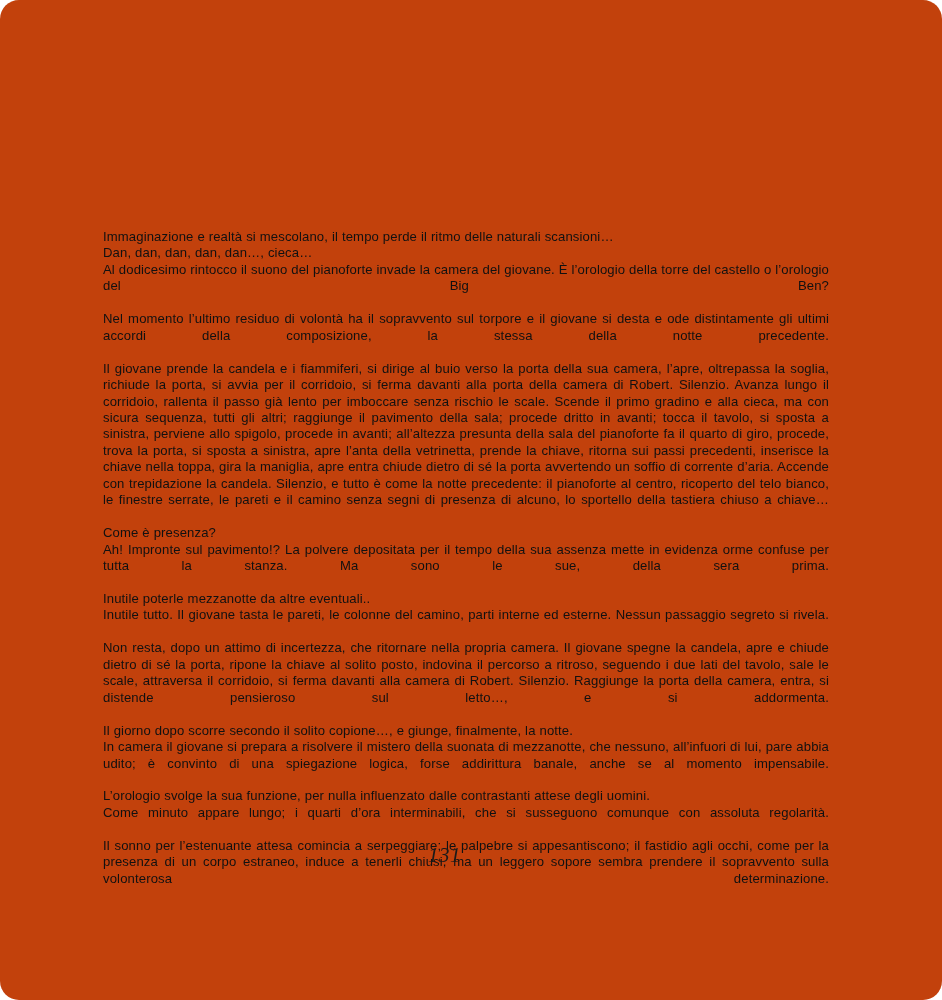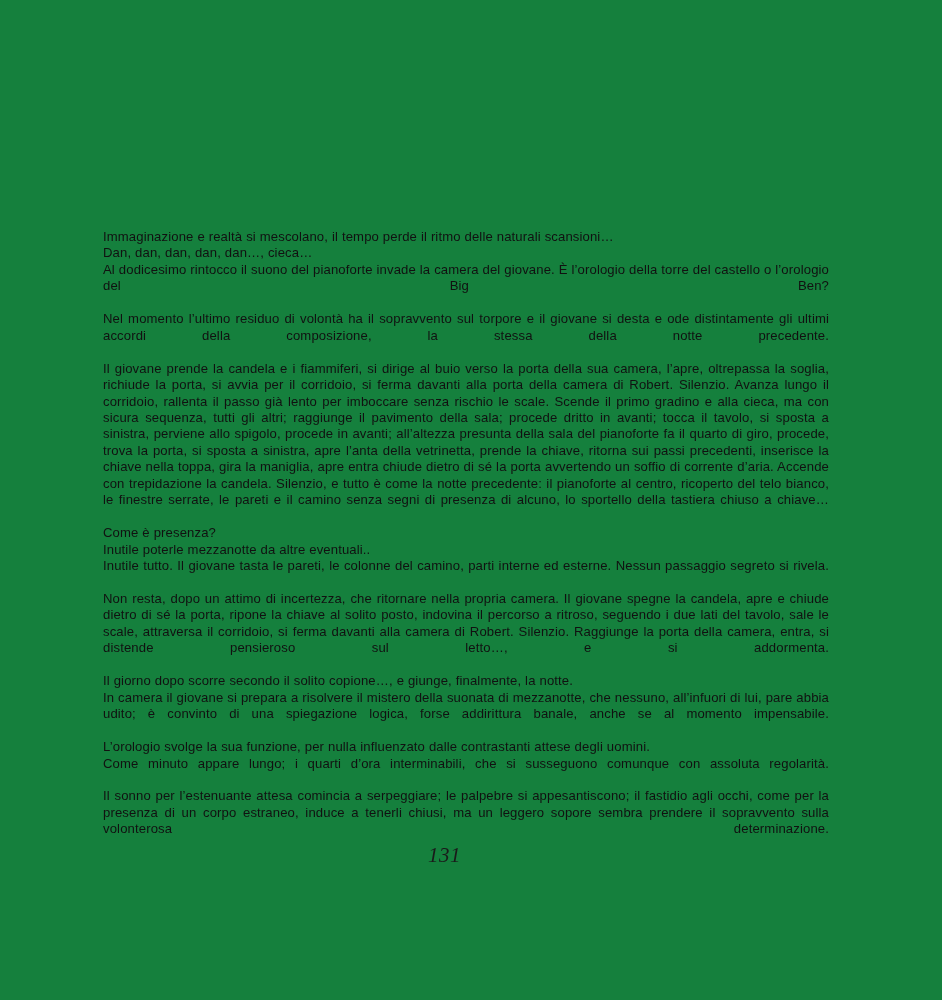--- a/index.html
+++ b/index.html
@@ -13,21 +13,22 @@
     overflow: hidden;
     font-family: "Liberation Sans", sans-serif;
     color: #000000;
     -webkit-font-smoothing: none;
   }
 
   #page {
     position: relative;
     width: 942px;
     height: 1000px;
-    background: #15803d;
+    background: #c2410c;
+    border-radius: 19px;
   }
 
   
   #text-block {
     position: absolute;
     left: 103px;
     top: 229px;
     width: 726px;
   }
 
@@ -73,20 +74,21 @@
 
 <div id="page">
 
   <div id="text-block">
     <p class="para noj">Immaginazione e realtà si mescolano, il tempo perde il ritmo delle naturali scansioni…</p>
     <p class="para noj">Dan, dan, dan, dan, dan…, cieca…</p>
     <p class="para">Al dodicesimo rintocco il suono del pianoforte invade la camera del giovane. È l’orologio della torre del castello o l’orologio del Big Ben?</p>
     <p class="para">Nel momento l’ultimo residuo di volontà ha il sopravvento sul torpore e il giovane si desta e ode distintamente gli ultimi accordi della composizione, la stessa della notte precedente.</p>
     <p class="para">Il giovane prende la candela e i fiammiferi, si dirige al buio verso la porta della sua camera, l’apre, oltrepassa la soglia, richiude la porta, si avvia per il corridoio, si ferma davanti alla porta della camera di Robert. Silenzio. Avanza lungo il corridoio, rallenta il passo già lento per imboccare senza rischio le scale. Scende il primo gradino e alla cieca, ma con sicura sequenza, tutti gli altri; raggiunge il pavimento della sala; procede dritto in avanti; tocca il tavolo, si sposta a sinistra,  perviene allo spigolo, procede in avanti; all’altezza presunta della sala del pianoforte fa il quarto di giro, procede, trova la porta, si sposta a sinistra, apre l’anta della vetrinetta, prende la chiave, ritorna sui passi precedenti, inserisce la chiave nella toppa, gira la maniglia, apre entra chiude dietro di sé la porta avvertendo un soffio di corrente d’aria. Accende con trepidazione la candela. Silenzio, e tutto è come la notte precedente: il pianoforte al centro, ricoperto del telo bianco, le finestre serrate, le pareti e il camino senza segni di presenza di alcuno, lo sportello della tastiera chiuso a chiave…</p>
     <p class="para noj">Come è presenza?</p>
+    <p class="para">Ah! Impronte sul pavimento!? La polvere depositata per il tempo della sua assenza mette in evidenza orme confuse per tutta la stanza. Ma sono le sue, della sera prima.</p>
     <p class="para noj">Inutile poterle mezzanotte da altre eventuali..</p>
     <p class="para">Inutile tutto. Il giovane tasta le pareti, le colonne del camino, parti interne ed esterne. Nessun passaggio segreto si rivela.</p>
     <p class="para">Non resta, dopo un attimo di incertezza, che ritornare nella propria camera. Il giovane spegne la candela, apre e chiude dietro di sé la porta, ripone la chiave al solito posto, indovina il percorso a ritroso, seguendo i due lati del tavolo, sale le scale, attraversa il corridoio, si ferma davanti alla camera di Robert. Silenzio. Raggiunge la porta della camera, entra, si distende pensieroso sul letto…, e si addormenta.</p>
     <p class="para noj">Il giorno dopo scorre secondo il solito copione…, e giunge, finalmente, la notte.</p>
     <p class="para">In camera il giovane si prepara a risolvere il mistero della suonata di mezzanotte, che nessuno, all’infuori di lui, pare abbia udito; è convinto di una spiegazione logica, forse addirittura banale, anche se al momento impensabile.</p>
     <p class="para noj">L’orologio svolge la sua funzione, per nulla influenzato dalle contrastanti attese degli uomini.</p>
     <p class="para">Come minuto appare lungo; i quarti d’ora interminabili, che si susseguono comunque con assoluta regolarità.</p>
     <p class="para">Il sonno per l’estenuante attesa comincia a serpeggiare; le palpebre si appesantiscono; il fastidio agli occhi, come per la presenza di un corpo estraneo, induce a tenerli chiusi, ma un leggero sopore sembra prendere il sopravvento sulla volonterosa determinazione.</p>
   </div>
 

